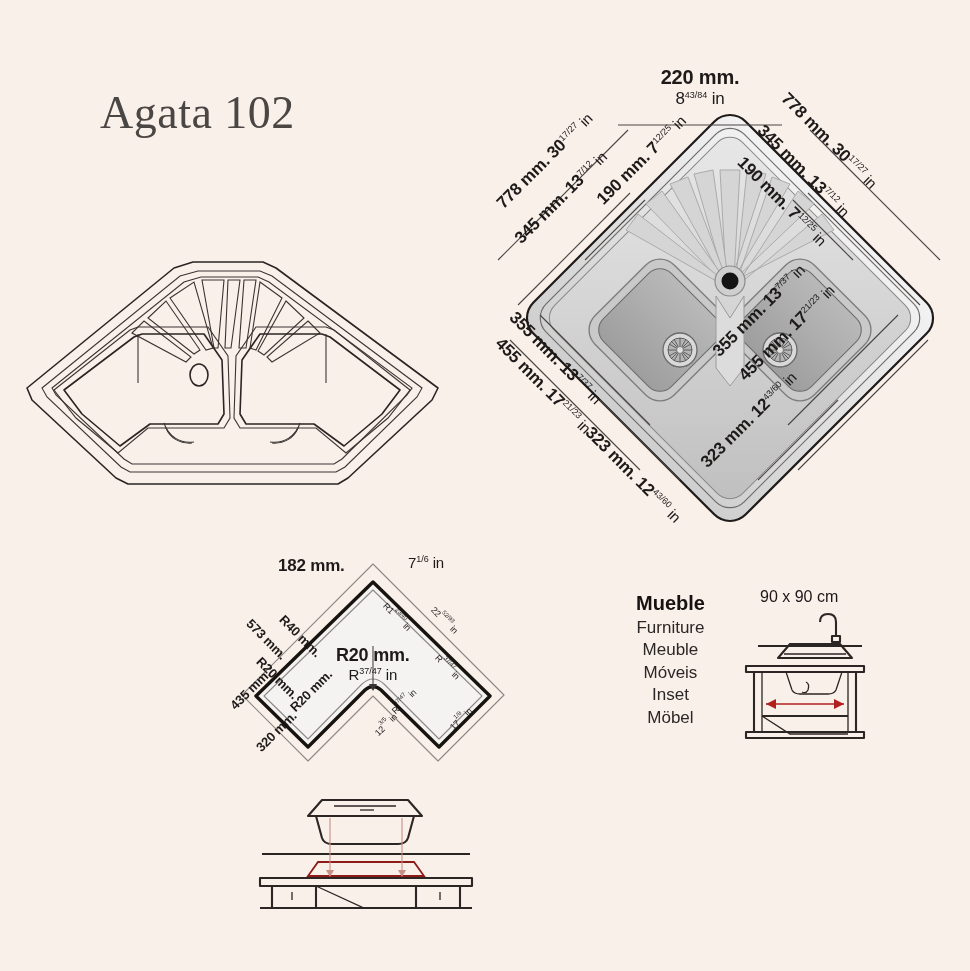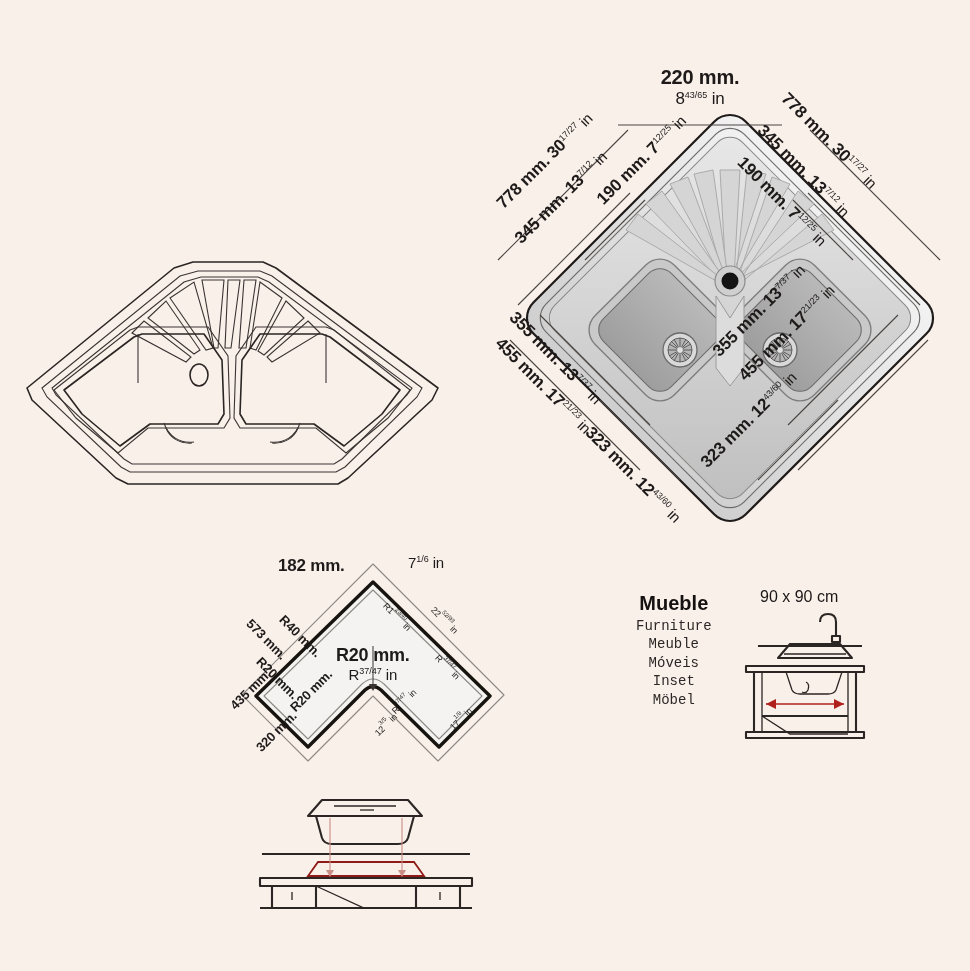--- a/index.html
+++ b/index.html
@@ -60,24 +60,23 @@
 
   
   .langblock { white-space: nowrap; text-align: center; }
   .langblock .head {
     font-size: 20px;
     font-weight: bold;
     color: #151211;
     margin-bottom: 2px;
   }
   .langblock .row {
-    font-size: 14px;
+    font-size: 17px;
     color: #2b2726;
     line-height: 1.32;
-    font-family: Liberation Mono, monospace;
   }
   #furniture-size {
     font-size: 16px;
     color: #1a1716;
     white-space: nowrap;
   }
 
   
   svg { display: block; overflow: visible; }
   .ln { fill: none; stroke: #2a2523; stroke-width: 1.6; stroke-linejoin: round; stroke-linecap: round; }
@@ -89,20 +88,21 @@
   .redfill { fill: none; stroke: #8e1b18; stroke-width: 1.8; }
   .pinkline { fill: none; stroke: #c98e86; stroke-width: 1.1; }
   .cab { fill: none; stroke: #2b2523; stroke-width: 2.1; stroke-linejoin: round; }
   .cab-thin { fill: none; stroke: #2b2523; stroke-width: 1.3; }
 </style>
 </head>
 <body style="background: rgb(250, 240, 234);">
 
 <div class="page">
 
+  <div class="abs" id="product-title">Agata 102</div>
 
   <div class="abs" style="left:18px; top:238px;">
     <svg width="430" height="265" viewBox="0 0 430 265">
 
       <path class="ln" d="M9 150 L156 30 L175 24 L245 24 L258 30 L420 150 L414 162 L330 240 L320 246 L110 246 L98 240 L14 162 Z"></path>
       <path class="ln-thin" d="M24 150 L162 38 L180 33 L242 33 L254 38 L404 150 L399 159 L327 229 L318 234 L112 234 L103 229 L29 159 Z"></path>
       <path class="ln-thin" d="M34 150 L166 44 L183 39 L240 39 L251 44 L394 150 L389 157 L324 221 L316 226 L114 226 L106 221 L38 157 Z"></path>
 
       <path class="ln-thin" d="M184 42 L206 42 L200 110 L196 110 Z"></path>
       <path class="ln-thin" d="M210 42 L222 42 L213 110 L207 110 Z"></path>
@@ -216,21 +216,21 @@
 
       <path d="M196 178 L210 200 L224 178 L224 250 L210 268 L196 250 Z" fill="#dcdcdc" stroke="#9a9a9a" stroke-width="1"></path>
     </svg>
   </div>
 
   <div class="abs" style="left:640px; top:66px; text-align:center; width:120px;">
     <div class="dim" style="text-align:center;">
       <span class="mm" style="font-size:20px;">220 mm.</span>
     </div>
     <div class="dim" style="text-align:center;">
-      <span class="in" style="font-size:17px;">8</span><sup>43/65</sup><span class="in" style="font-size:17px;"> in</span>
+      <span class="in" style="font-size:17px;">8</span><sup>43/84</sup><span class="in" style="font-size:17px;"> in</span>
     </div>
   </div>
 
   <div class="abs" style="left:618px; top:122px;">
     <svg width="170" height="6">
         <line class="dimline" x1="0" y1="3" x2="164" y2="3"></line>
       </svg>
   </div>
 
   <div class="abs" style="left:480px; top:100px;">

